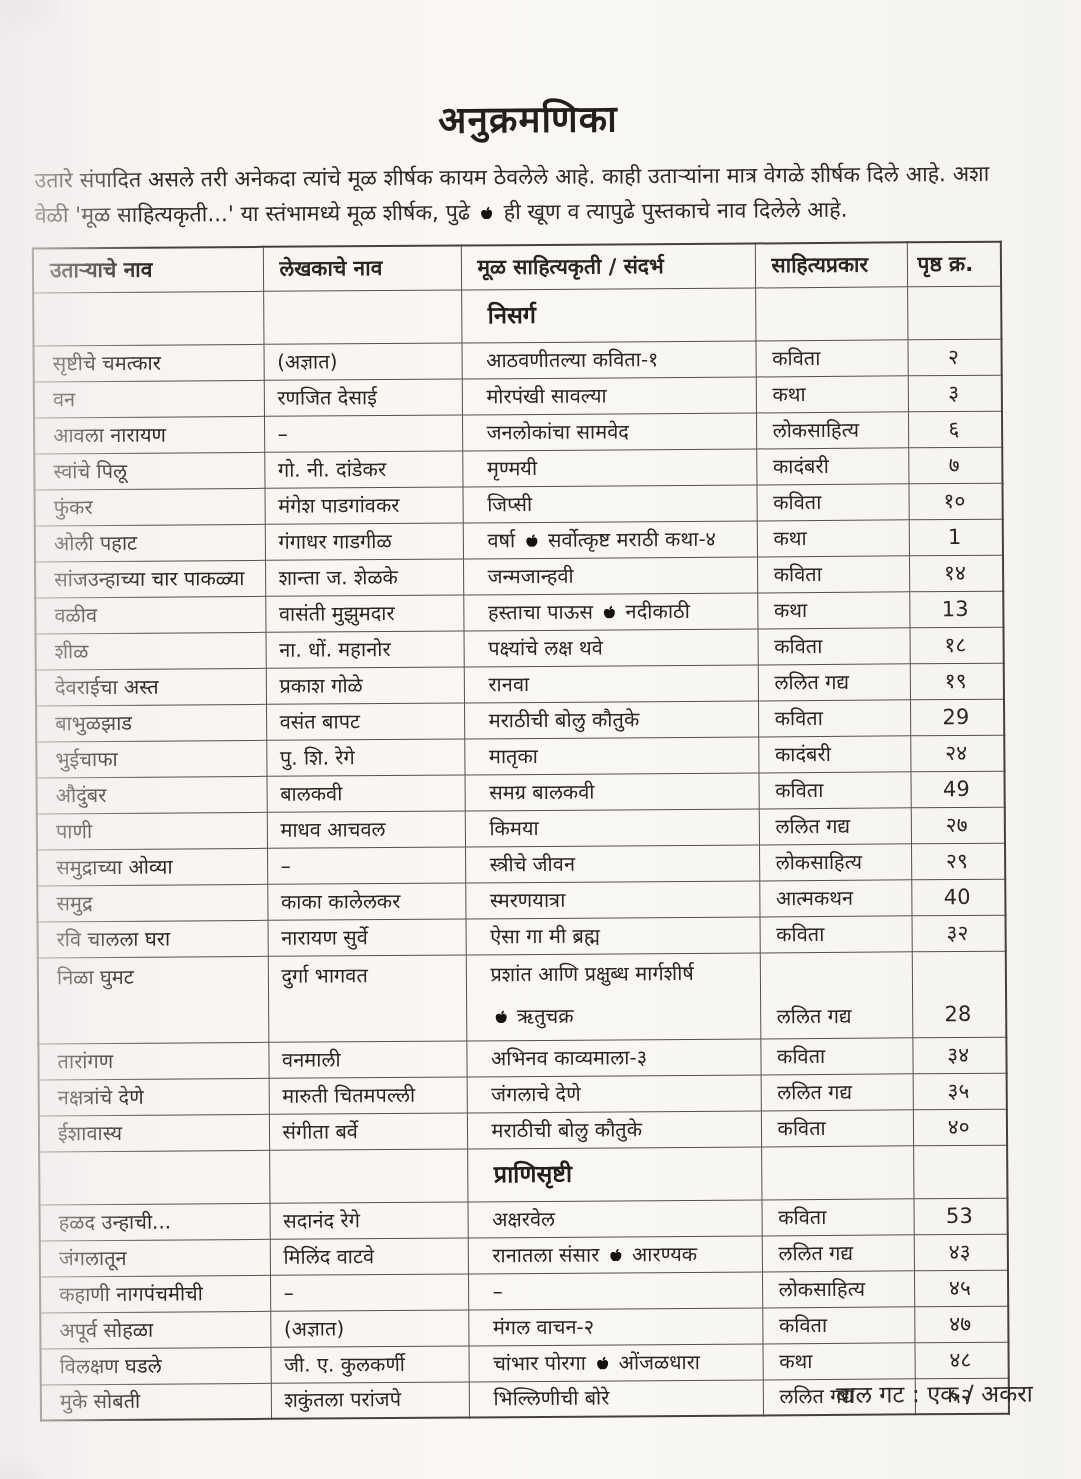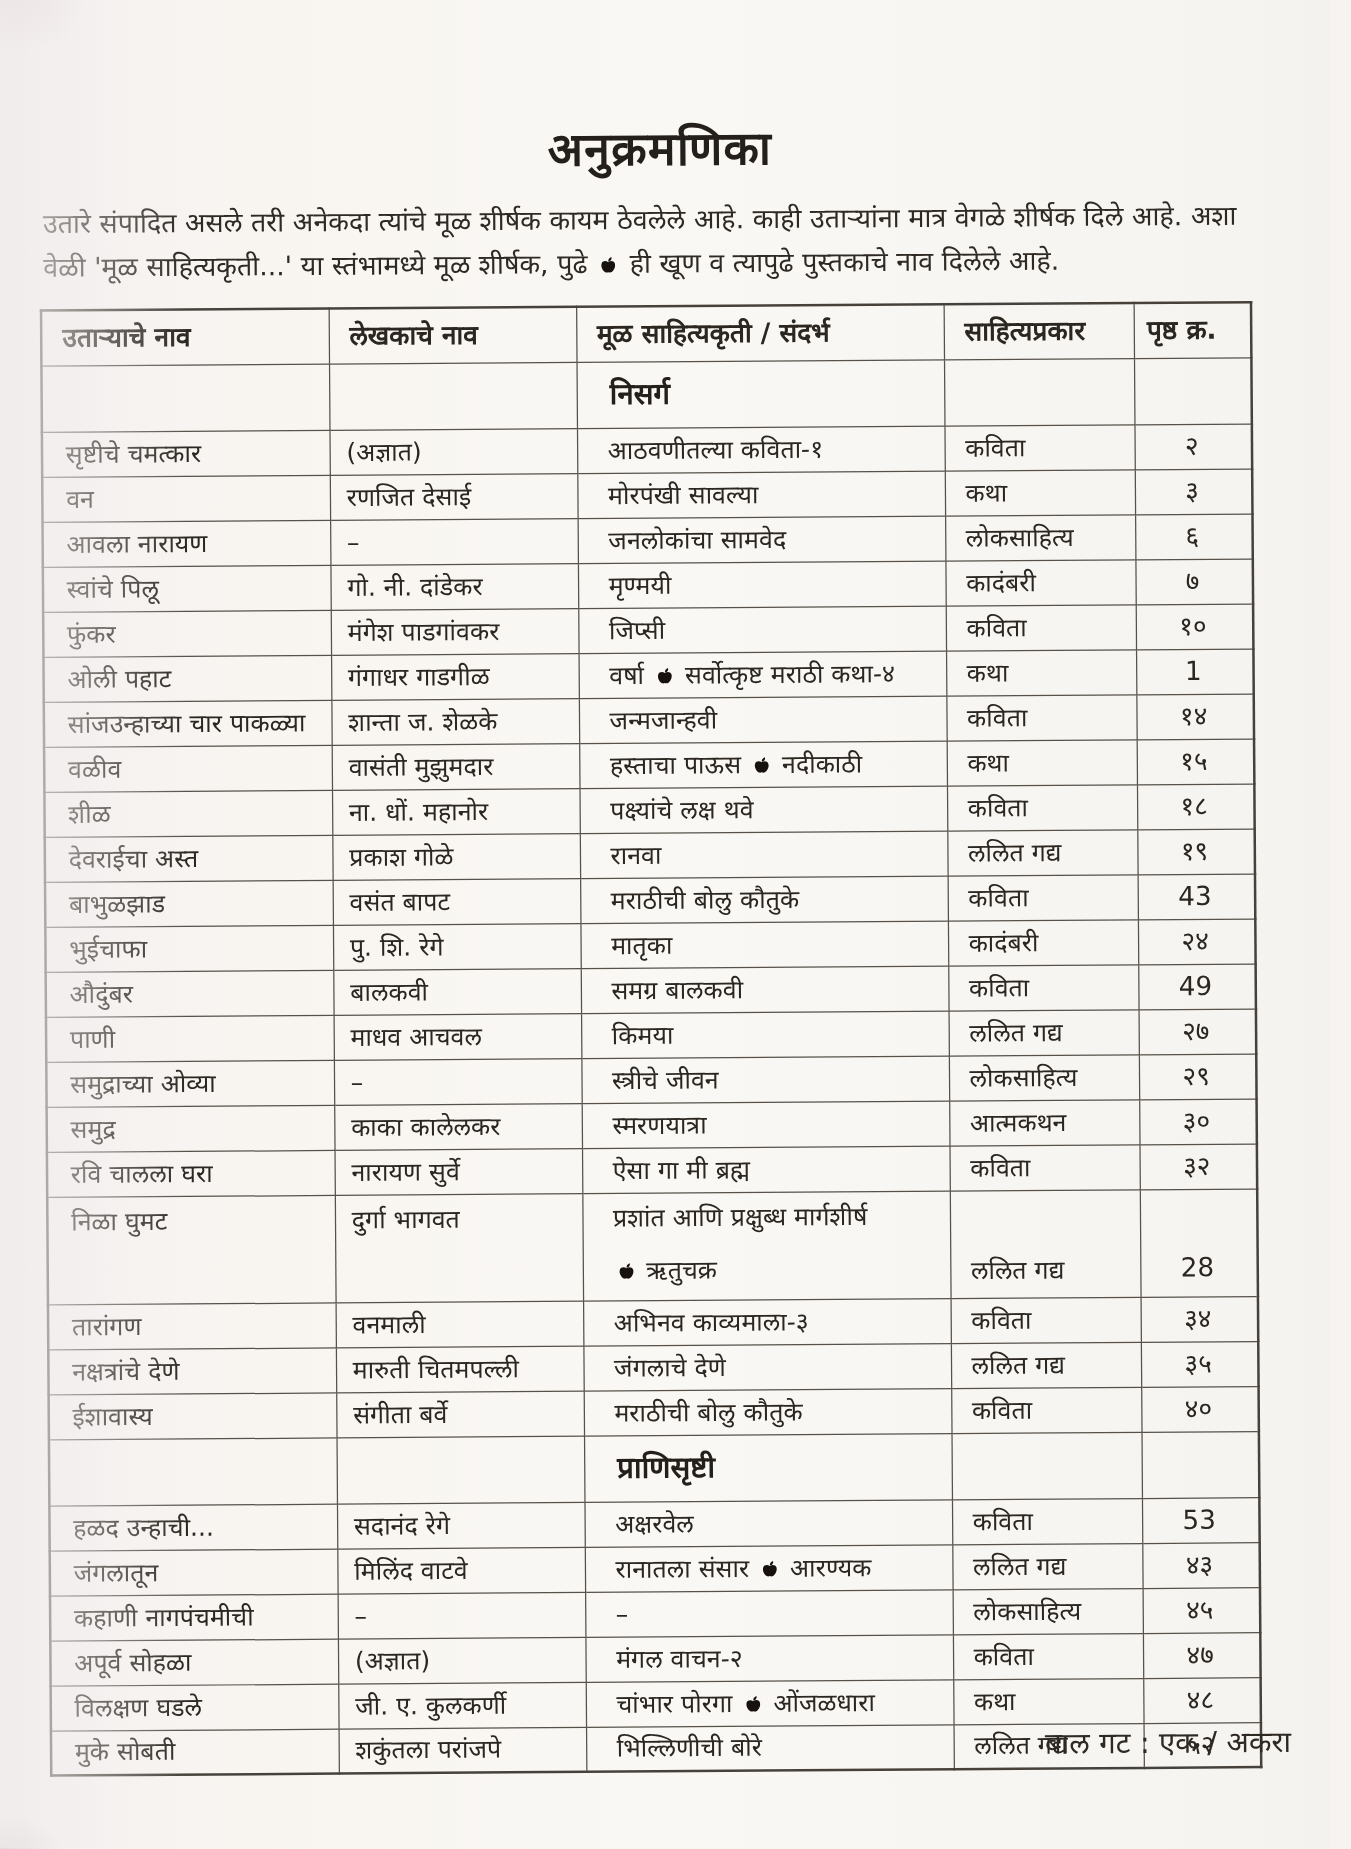--- a/index.html
+++ b/index.html
@@ -154,42 +154,42 @@
             <td class="col-page">१४</td>
           </tr>
           <tr class="data-row">
             <td class="col-name">वळीव</td>
             <td class="col-author">वासंती मुझुमदार</td>
             <td class="col-work">हस्ताचा पाऊस <svg class="hedera" viewBox="0 0 20 20" aria-hidden="true">
                 <path d="M10 6.8C7.9 5 4.3 5.4 3.4 8.1c-1.1 3.4 1.2 7.9 4 8.9 1.2.4 1.9-.2 2.6-.2s1.4.6 2.6.2c2.8-1 5.1-5.5 4-8.9C15.7 5.4 12.1 5 10 6.8z"></path>
                 <path d="M10.1 6.3c-.3-2.2 1-3.9 3.2-4.6.5 2.2-.6 4.1-3.2 4.6z"></path>
               </svg> नदीकाठी</td>
             <td class="col-genre">कथा</td>
-            <td class="col-page">१५</td>
+            <td class="col-page">13</td>
           </tr>
           <tr class="data-row">
             <td class="col-name">शीळ</td>
             <td class="col-author">ना. धों. महानोर</td>
             <td class="col-work">पक्ष्यांचे लक्ष थवे</td>
             <td class="col-genre">कविता</td>
             <td class="col-page">१८</td>
           </tr>
           <tr class="data-row">
             <td class="col-name">देवराईचा अस्त</td>
             <td class="col-author">प्रकाश गोळे</td>
             <td class="col-work">रानवा</td>
             <td class="col-genre">ललित गद्य</td>
             <td class="col-page">१९</td>
           </tr>
           <tr class="data-row">
             <td class="col-name">बाभुळझाड</td>
             <td class="col-author">वसंत बापट</td>
             <td class="col-work">मराठीची बोलु कौतुके</td>
             <td class="col-genre">कविता</td>
-            <td class="col-page">43</td>
+            <td class="col-page">29</td>
           </tr>
           <tr class="data-row">
             <td class="col-name">भुईचाफा</td>
             <td class="col-author">पु. शि. रेगे</td>
             <td class="col-work">मातृका</td>
             <td class="col-genre">कादंबरी</td>
             <td class="col-page">२४</td>
           </tr>
           <tr class="data-row">
             <td class="col-name">औदुंबर</td>
@@ -210,21 +210,21 @@
             <td class="col-author">–</td>
             <td class="col-work">स्त्रीचे जीवन</td>
             <td class="col-genre">लोकसाहित्य</td>
             <td class="col-page">२९</td>
           </tr>
           <tr class="data-row">
             <td class="col-name">समुद्र</td>
             <td class="col-author">काका कालेलकर</td>
             <td class="col-work">स्मरणयात्रा</td>
             <td class="col-genre">आत्मकथन</td>
-            <td class="col-page">३०</td>
+            <td class="col-page">40</td>
           </tr>
           <tr class="data-row">
             <td class="col-name">रवि चालला घरा</td>
             <td class="col-author">नारायण सुर्वे</td>
             <td class="col-work">ऐसा गा मी ब्रह्म</td>
             <td class="col-genre">कविता</td>
             <td class="col-page">३२</td>
           </tr>
           <tr class="data-row tall-row">
             <td class="col-name">निळा घुमट</td>

